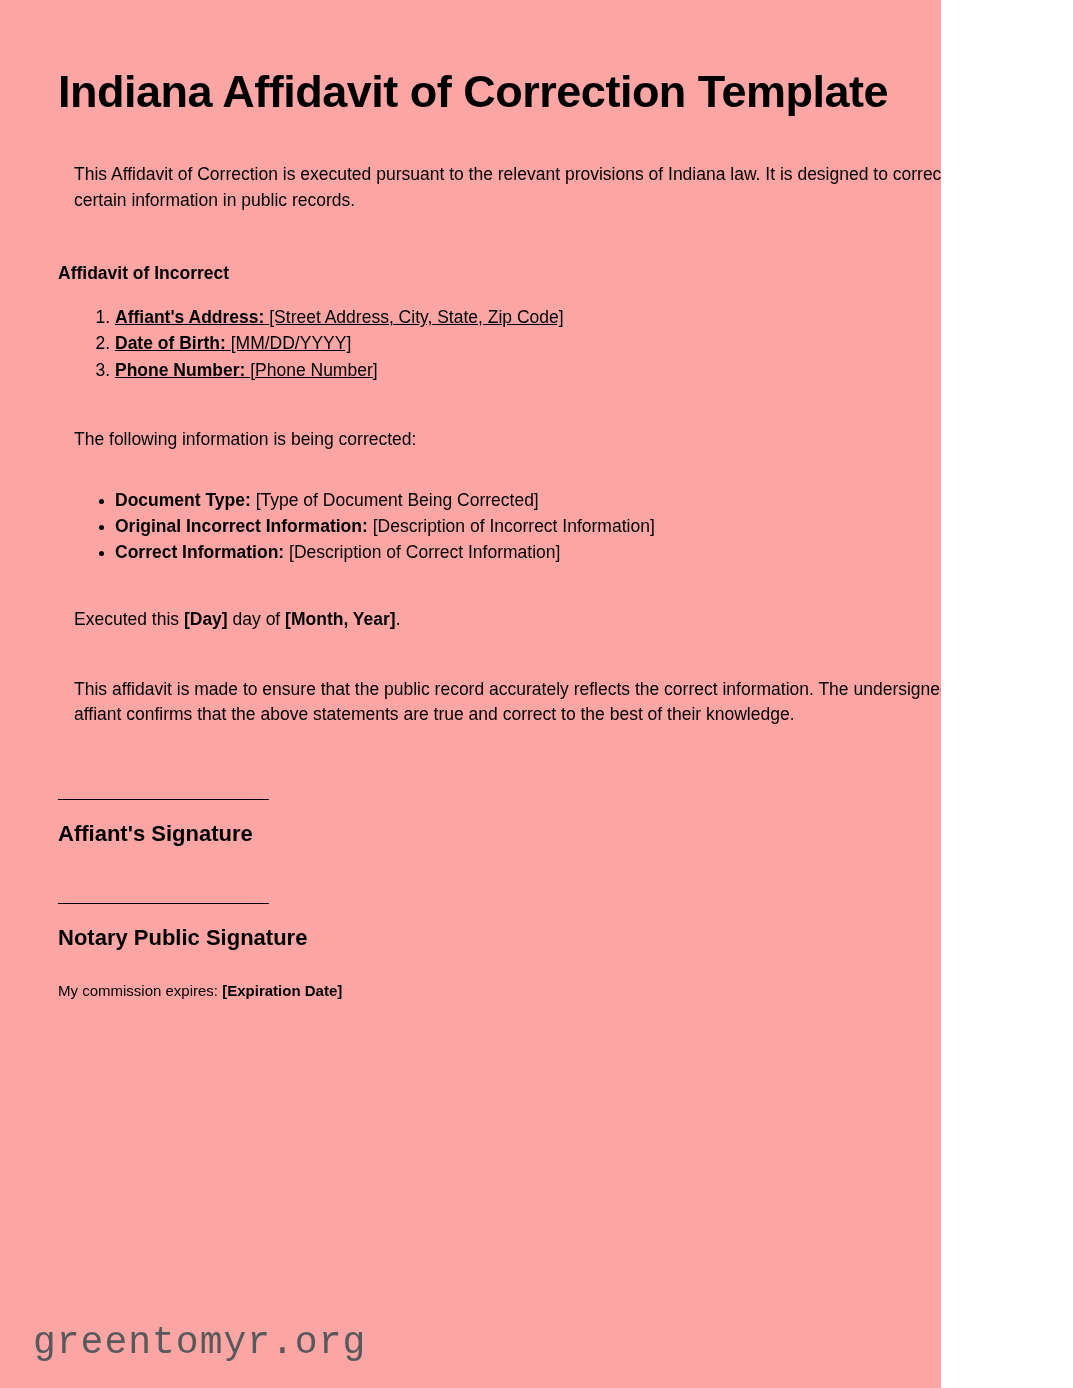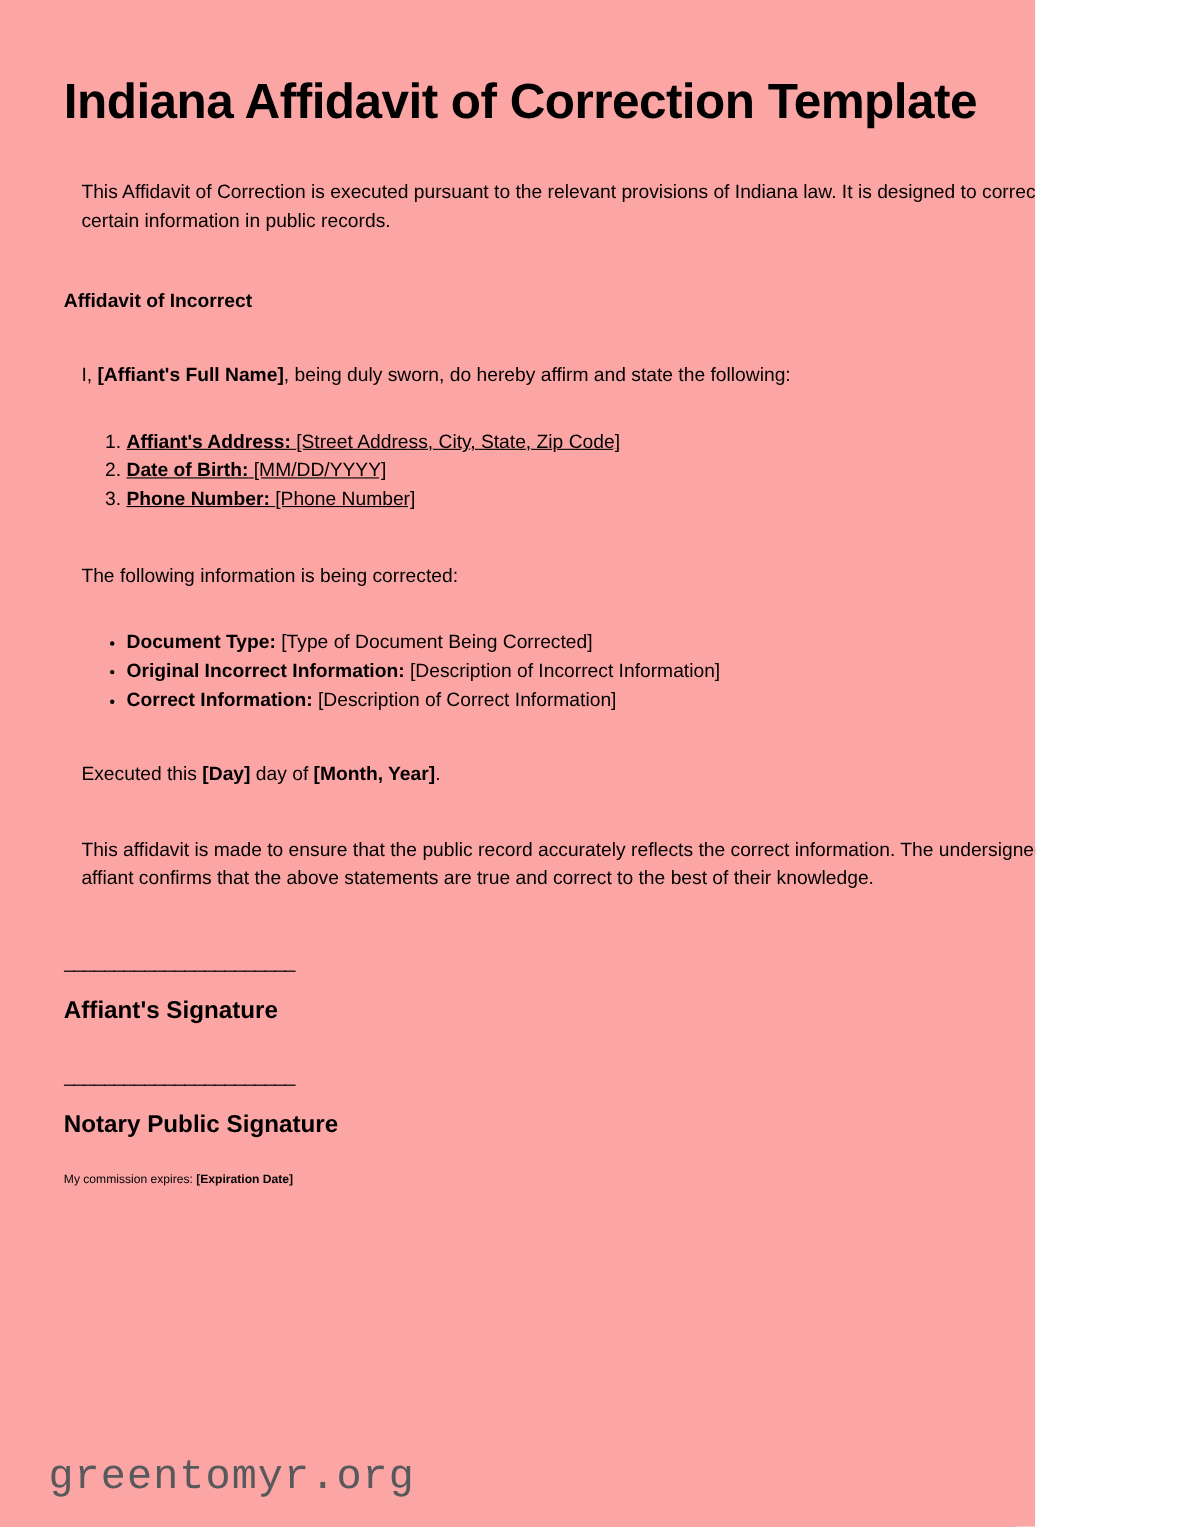--- a/index.html
+++ b/index.html
@@ -90,28 +90,28 @@
     font-size: 22px;
     font-weight: bold;
     line-height: 1.48;
     margin: 0;
     padding-top: 18px;
   }
   .sig-line.second {
     padding-top: 36px;
   }
   .commission {
-    font-size: 11px;
+    font-size: 15px;
     line-height: 1.48;
     margin: 0;
     padding-top: 26px;
   }
   .watermark {
     position: absolute;
-    left: 44px;
+    left: 33px;
     top: 1316px;
     font-family: "Liberation Serif", "DejaVu Serif", serif;
     font-size: 40px;
     letter-spacing: 2px;
     color: #58595b;
     white-space: nowrap;
     font-weight: normal;
   }
   .watermark .mono {
     font-family: "Liberation Mono", "DejaVu Sans Mono", monospace;
@@ -124,21 +124,20 @@
 
 <div class="page">
   <div class="content">
 
     <h1 class="doc-title">Indiana Affidavit of Correction Template</h1>
 
     <p class="para">This Affidavit of Correction is executed pursuant to the relevant provisions of Indiana law. It is designed to correct certain information in public records.</p>
 
     <p class="section-heading">Affidavit of Incorrect</p>
 
-    <p class="para tight"><span>I, </span><b>[Affiant's Full Name]</b><span>, being duly sworn, do hereby affirm and state the following:</span></p>
 
     <ol class="num-list">
       <li><b>Affiant's Address:</b> <span>[Street Address, City, State, Zip Code]</span></li>
       <li><b>Date of Birth:</b> <span>[MM/DD/YYYY]</span></li>
       <li><b>Phone Number:</b> <span>[Phone Number]</span></li>
     </ol>
 
     <p class="para">The following information is being corrected:</p>
 
     <ul class="bullet-list">

